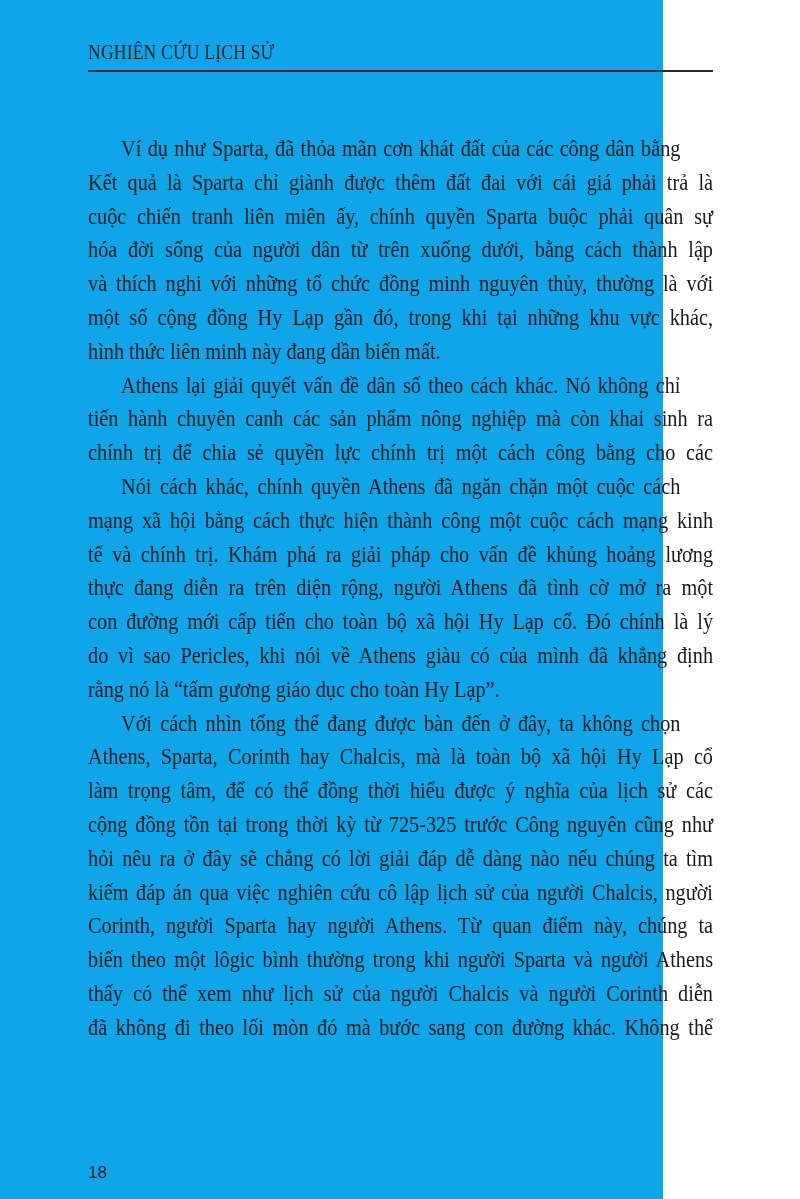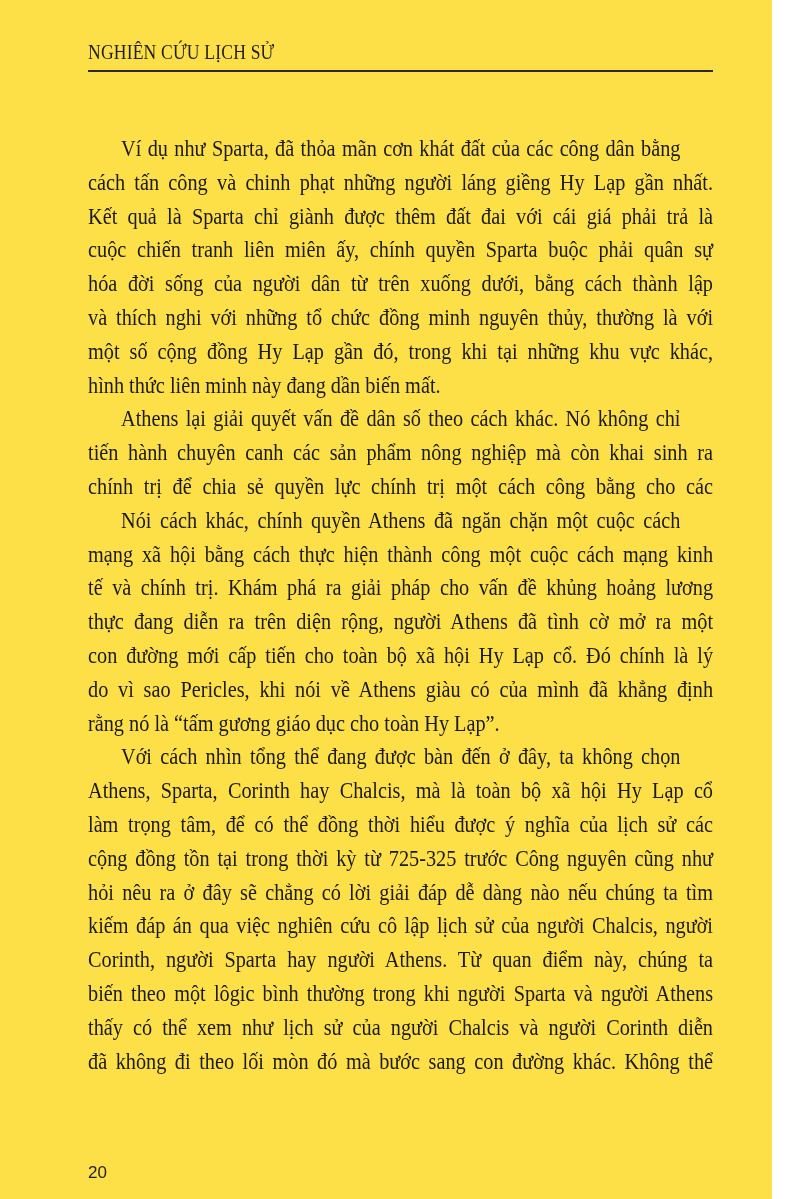--- a/index.html
+++ b/index.html
@@ -1,17 +1,17 @@
 <!DOCTYPE html>
 <html><head>
 <meta charset="utf-8">
 <style>
   html, body { margin: 0; padding: 0; background: #ffffff; }
   body { width: 800px; height: 1199px; position: relative; overflow: hidden; color: #1a1a1a; }
-  .page { position: absolute; left: 0; top: 0; width: 772px; height: 1199px; background: #fde047; }
+  .page { position: absolute; left: 0; top: 0; width: 663px; height: 1199px; background: #0ea5e9; }
   .running-head {
     position: absolute; left: 88px; top: 41px;
     font-family: "Liberation Serif", serif; font-size: 20px; letter-spacing: 0.2px;
     color: #1f1f1f; transform: scaleX(0.88); transform-origin: left top; white-space: nowrap;
   }
   .head-rule {
     position: absolute; left: 88px; top: 70px; width: 625px; height: 2px; background: #2a2a2a;
   }
   .body-text {
     position: absolute; left: 88px; top: 92px; width: 625px;
@@ -34,21 +34,20 @@
 <body>
 
 <div class="page">
   <div class="running-head">NGHIÊN CỨU LỊCH SỬ</div>
   <div class="head-rule"></div>
 
   <div class="body-text">
 
     <div>
       <span class="line indent"><span class="t">Ví dụ như Sparta, đã thỏa mãn cơn khát đất của các công dân bằng</span></span>
-      <span class="line"><span class="t">cách tấn công và chinh phạt những người láng giềng Hy Lạp gần nhất.</span></span>
       <span class="line"><span class="t">Kết quả là Sparta chỉ giành được thêm đất đai với cái giá phải trả là</span></span>
       <span class="line"><span class="t">cuộc chiến tranh liên miên ấy, chính quyền Sparta buộc phải quân sự</span></span>
       <span class="line"><span class="t">hóa đời sống của người dân từ trên xuống dưới, bằng cách thành lập</span></span>
       <span class="line"><span class="t">và thích nghi với những tổ chức đồng minh nguyên thủy, thường là với</span></span>
       <span class="line"><span class="t">một số cộng đồng Hy Lạp gần đó, trong khi tại những khu vực khác,</span></span>
       <span class="line last"><span class="t">hình thức liên minh này đang dần biến mất.</span></span>
     </div>
 
     <div>
       <span class="line indent"><span class="t">Athens lại giải quyết vấn đề dân số theo cách khác. Nó không chỉ</span></span>
@@ -73,14 +72,14 @@
       <span class="line"><span class="t">cộng đồng tồn tại trong thời kỳ từ 725-325 trước Công nguyên cũng như</span></span>
       <span class="line"><span class="t">hỏi nêu ra ở đây sẽ chẳng có lời giải đáp dễ dàng nào nếu chúng ta tìm</span></span>
       <span class="line"><span class="t">kiếm đáp án qua việc nghiên cứu cô lập lịch sử của người Chalcis, người</span></span>
       <span class="line"><span class="t">Corinth, người Sparta hay người Athens. Từ quan điểm này, chúng ta</span></span>
       <span class="line"><span class="t">biến theo một lôgic bình thường trong khi người Sparta và người Athens</span></span>
       <span class="line"><span class="t">thấy có thể xem như lịch sử của người Chalcis và người Corinth diễn</span></span>
       <span class="line"><span class="t">đã không đi theo lối mòn đó mà bước sang con đường khác. Không thể</span></span>
     </div>
   </div>
 
-  <div class="page-number">20</div>
+  <div class="page-number">18</div>
 </div>
 
 </body></html>

